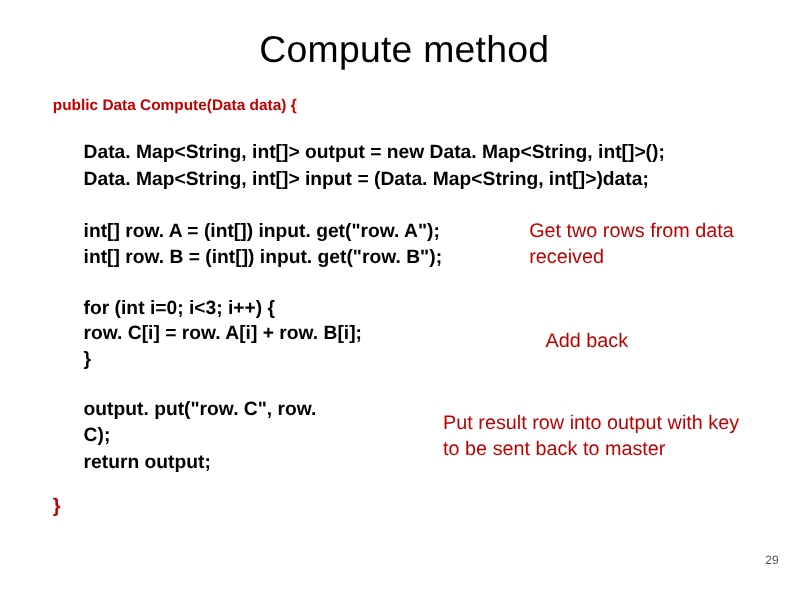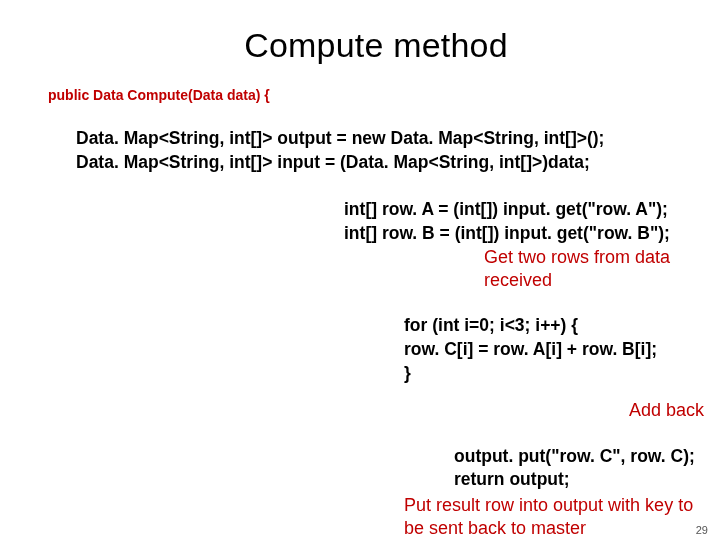--- a/index.html
+++ b/index.html
@@ -11,21 +11,21 @@
     font-family: Arial, Helvetica, sans-serif;
     color: #000;
     overflow: hidden;
     position: relative;
   }
   .slide {
     width: 720px;
     height: 540px;
     position: relative;
     box-sizing: border-box;
-    padding: 20px 16px 20px 48px;
+    padding: 20px 33px 20px 48px;
   }
   .title {
     font-size: 34px;
     font-weight: 400;
     text-align: center;
     margin: 6px 0 22px 0;
     letter-spacing: 0.2px;
   }
   .sig {
     color: #c00000;
@@ -35,24 +35,23 @@
   }
   .codeblock1 {
     font-weight: 700;
     font-size: 17.5px;
     line-height: 1.35;
     margin-left: 28px;
     margin-bottom: 24px;
   }
   .row {
     display: flex;
-    align-items: flex-end;
+    align-items: center;
     margin-left: 28px;
     margin-bottom: 22px;
-    flex-direction: column;
   }
   .row .code {
     font-weight: 700;
     font-size: 17.5px;
     line-height: 1.35;
   }
   .row .note {
     color: #c00000;
     font-size: 18px;
     line-height: 1.3;
@@ -65,21 +64,21 @@
   .row4 .note { margin-left: 90px; width: 300px; margin-top: 2px; }
   .closebrace {
     font-weight: 700;
     font-size: 18px;
     color: #c00000;
     margin-top: -4px;
   }
   .pagenum {
     position: absolute;
     right: 12px;
-    bottom: 4px;
+    bottom: 24px;
     font-size: 11px;
     color: #555;
   }
 </style>
 </head>
 <body>
 
 <div class="slide">
 
   <div class="title">Compute method</div>

